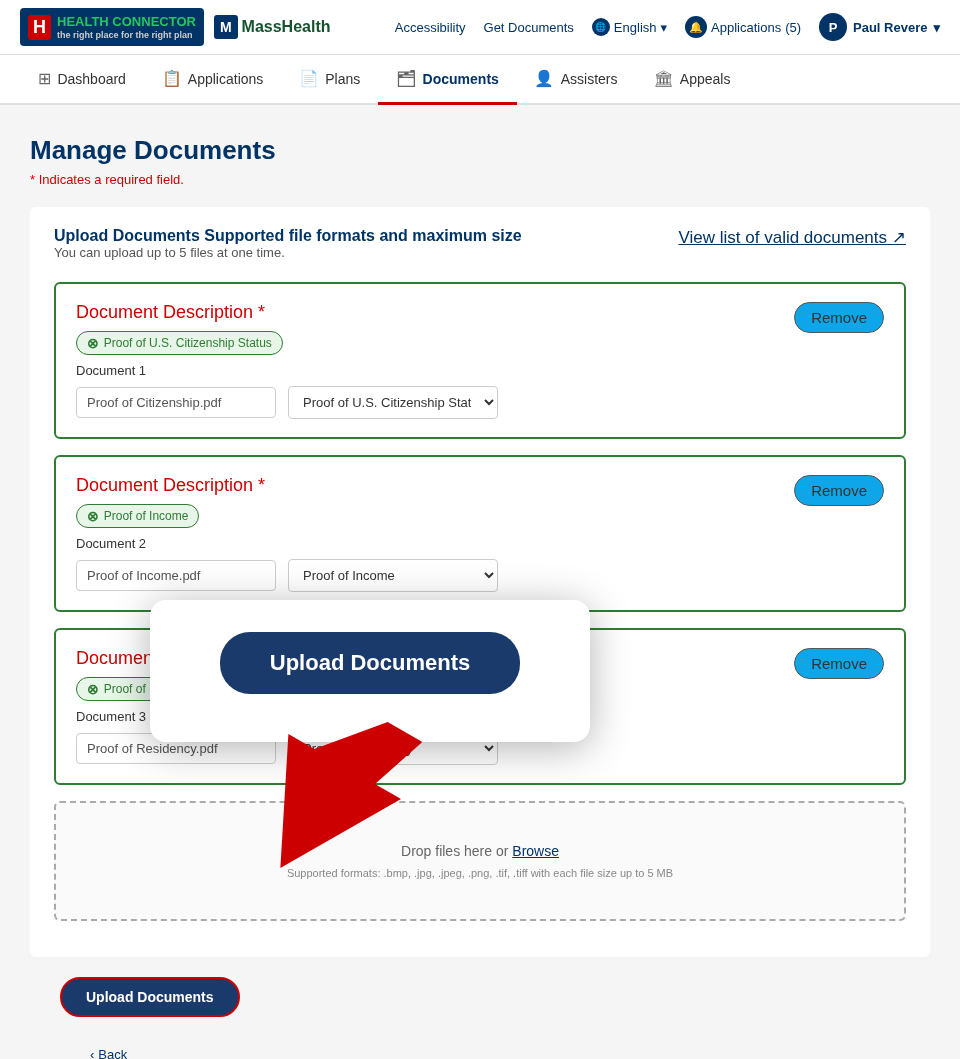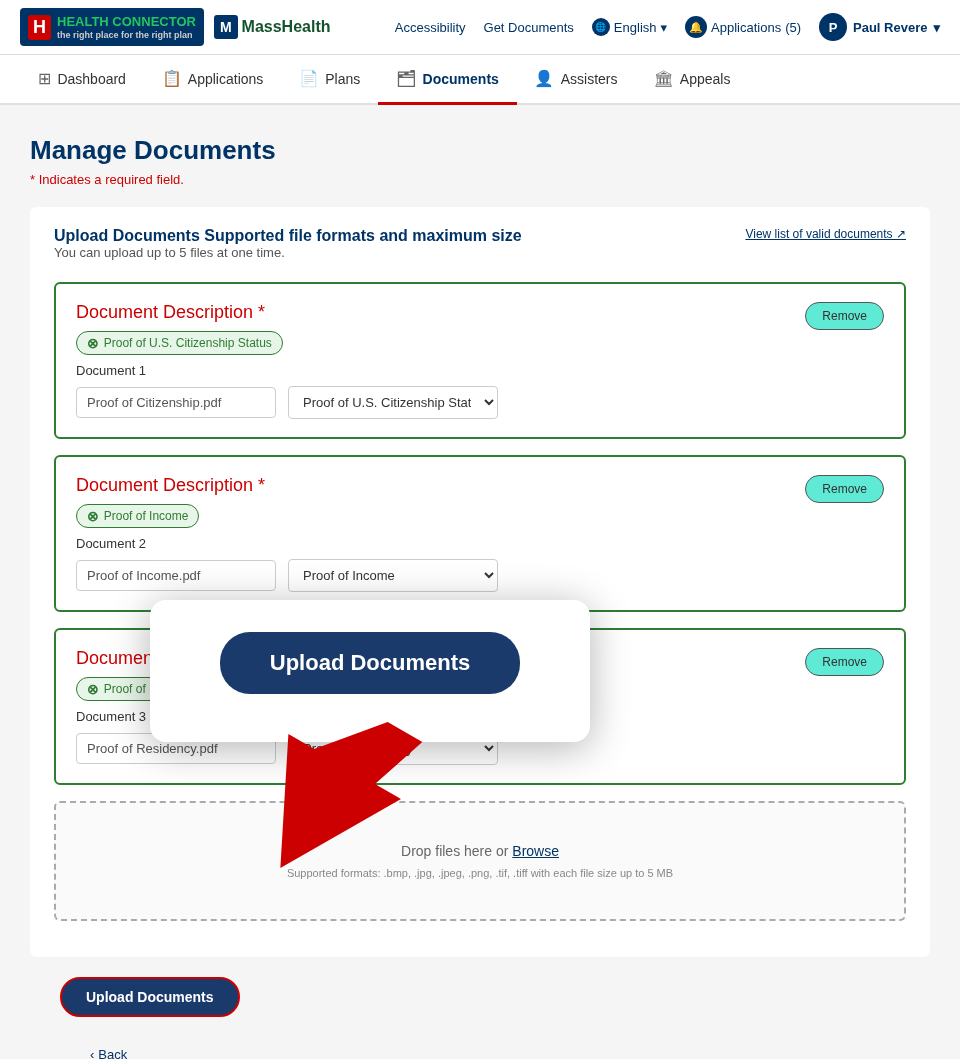--- a/index.html
+++ b/index.html
@@ -87,21 +87,21 @@
     .page-content { padding: 30px 30px 40px 30px; background: #f5f5f5; min-height: 900px; }
     .page-title { font-size: 26px; font-weight: bold; color: #003366; margin-bottom: 6px; }
     .required-note { font-size: 13px; color: #555; margin-bottom: 20px; }
     .required-note span { color: #cc0000; }
 
     
     .upload-section { background: #fff; border-radius: 6px; padding: 20px 24px; position: relative; }
     .upload-header { display: flex; justify-content: space-between; align-items: flex-start; margin-bottom: 4px; }
     .upload-title { font-size: 16px; font-weight: bold; color: #003366; }
     .upload-subtitle { font-size: 13px; color: #555; margin-bottom: 18px; }
-    .view-list-link { color: #003366; font-size: 12px; text-decoration: underline; cursor: pointer; white-space: nowrap; }
+    .view-list-link { color: #003366; font-size: 17px; text-decoration: underline; cursor: pointer; white-space: nowrap; }
 
     
     .doc-card {
       border: 2px solid #2e7d32;
       border-radius: 6px;
       padding: 18px 20px;
       margin-bottom: 16px;
       background: #fff;
     }
     .doc-label { font-size: 13px; color: #333; margin-bottom: 8px; font-weight: 500; }
@@ -138,23 +138,23 @@
       color: #333;
       background: #fff;
       width: 210px;
       cursor: pointer;
     }
     .doc-right { display: flex; align-items: center; }
     .remove-btn {
       border: 1px solid #555;
       border-radius: 20px;
       padding: 6px 16px;
-      font-size: 12px;
+      font-size: 15px;
       color: #333;
-      background: #5eead4;
+      background: #0ea5e9;
       cursor: pointer;
       white-space: nowrap;
     }
 
     
     .drop-zone {
       border: 2px dashed #aaa;
       border-radius: 6px;
       padding: 40px;
       text-align: center;

